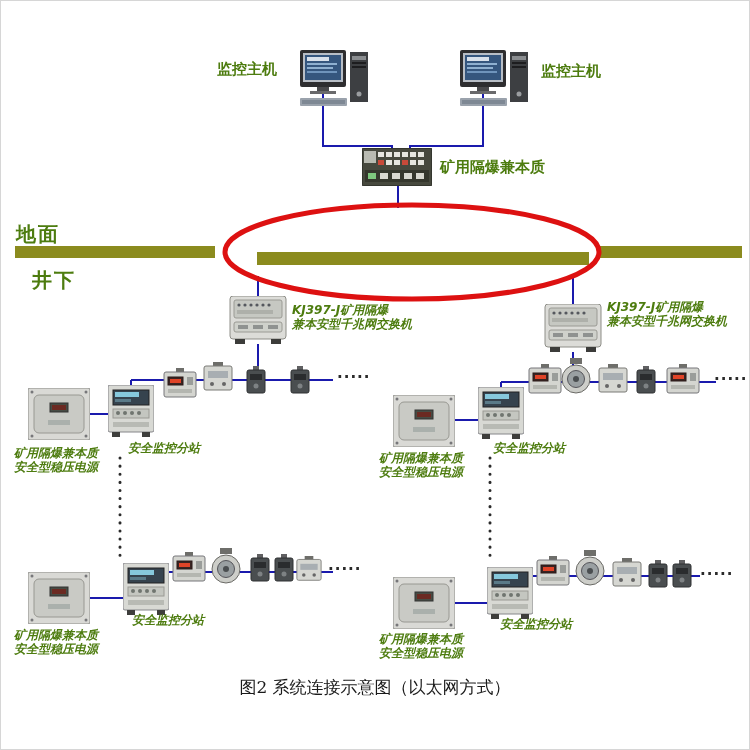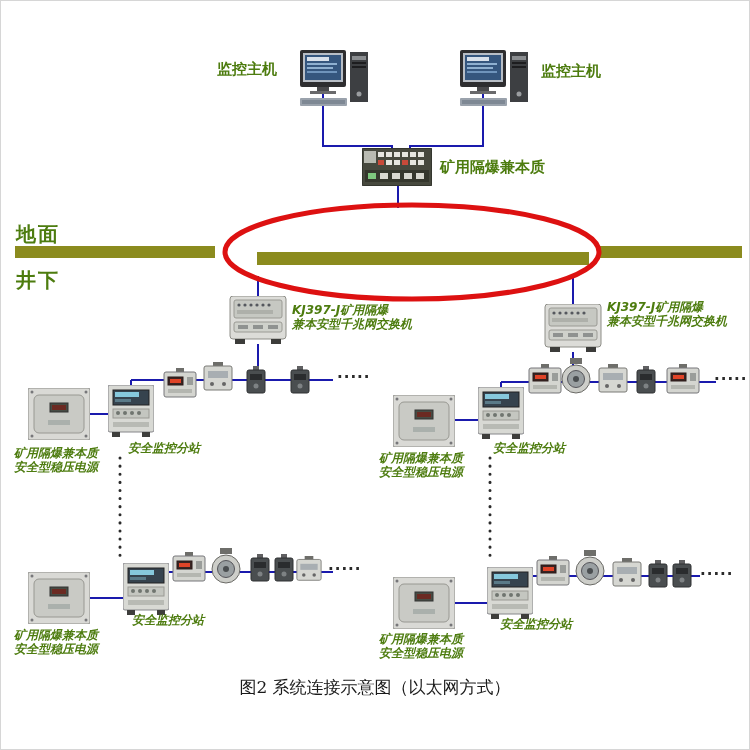--- a/index.html
+++ b/index.html
@@ -212,21 +212,21 @@
     <use href="#sensorD" x="612" y="558" width="30" height="30"></use>
     <use href="#sensorC" x="648" y="560" width="20" height="28"></use>
     <use href="#sensorC" x="672" y="560" width="20" height="28"></use>
   </svg>
 
   <div class="lbl lbl-15" style="left:217px; top:60px;">监控主机</div>
   <div class="lbl lbl-15" style="left:541px; top:62px;">监控主机</div>
   <div class="lbl lbl-15" style="left:440px; top:158px;">矿用隔爆兼本质</div>
 
   <div class="lbl lbl-16" style="left:16px; top:221px;">地面</div>
-  <div class="lbl lbl-16" style="left:16px; top:267px;">井下</div>
+  <div class="lbl lbl-16" style="left:32px; top:267px;">井下</div>
 
   <div class="lbl lbl-12" style="left:292px; top:303px;">
     <span>KJ397-J矿用隔爆</span>
     <span>兼本安型千兆网交换机</span>
   </div>
   <div class="lbl lbl-12" style="left:607px; top:300px;">
     <span>KJ397-J矿用隔爆</span>
     <span>兼本安型千兆网交换机</span>
   </div>
 

